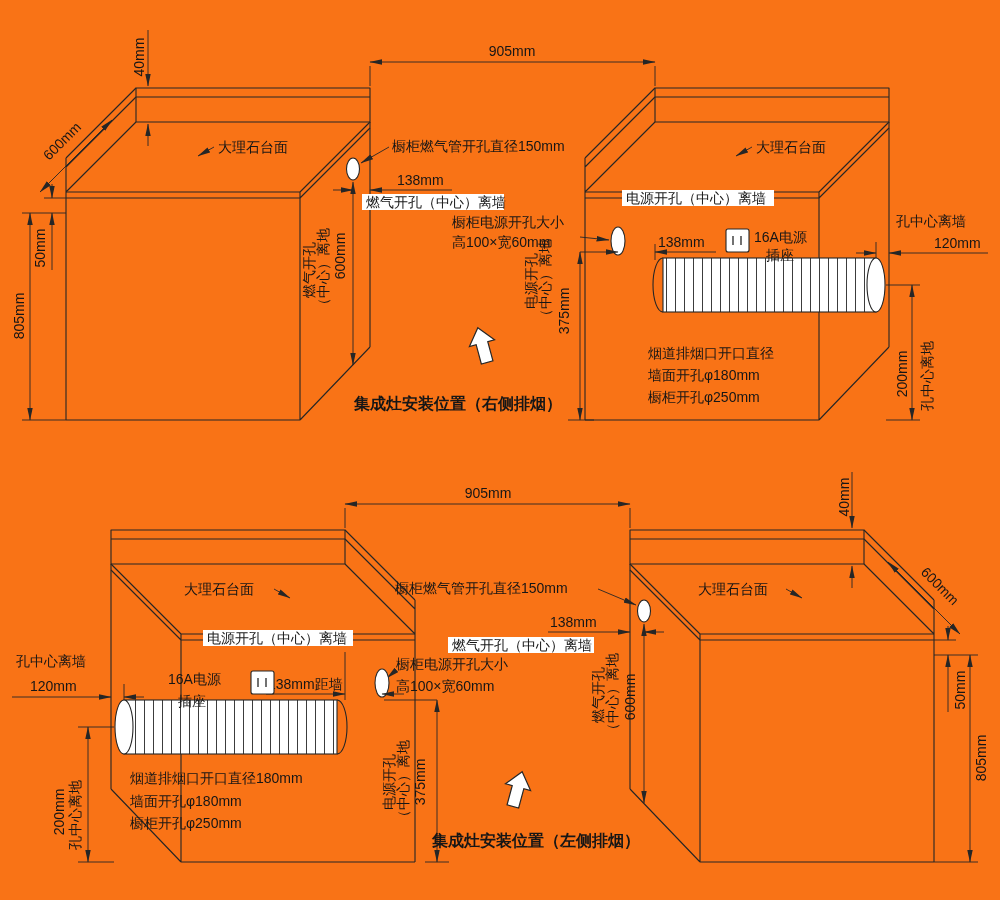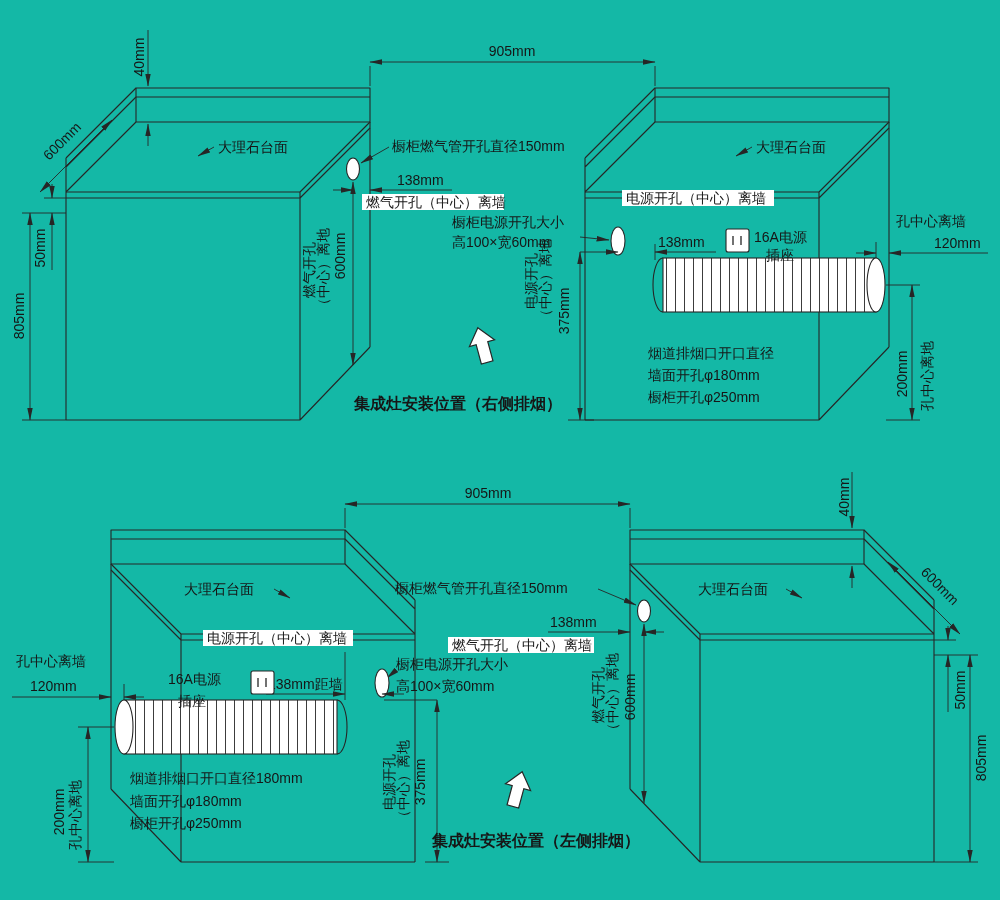--- a/index.html
+++ b/index.html
@@ -1,16 +1,16 @@
 <!DOCTYPE html>
 <html><head>
 <meta charset="utf-8">
 <style>
   html,body{margin:0;padding:0;background:#ffffff;}
-  .canvas{position:relative;width:1000px;height:900px;background:#14b8a6;overflow:hidden;}
+  .canvas{position:relative;width:1000px;height:900px;background:#f97316;overflow:hidden;}
   svg{display:block;}
   svg text{font-family:"Liberation Sans","DejaVu Sans",sans-serif;fill:#161616;font-size:14px;}
   svg text.title{font-size:16px;font-weight:bold;}
   .ol{fill:none;stroke:#262626;stroke-width:1.1;stroke-linejoin:round;}
   .dm{fill:none;stroke:#262626;stroke-width:0.9;}
   .wt{fill:#ffffff;}
   .vc{dominant-baseline:central;}
 </style>
 </head>
 <body>

